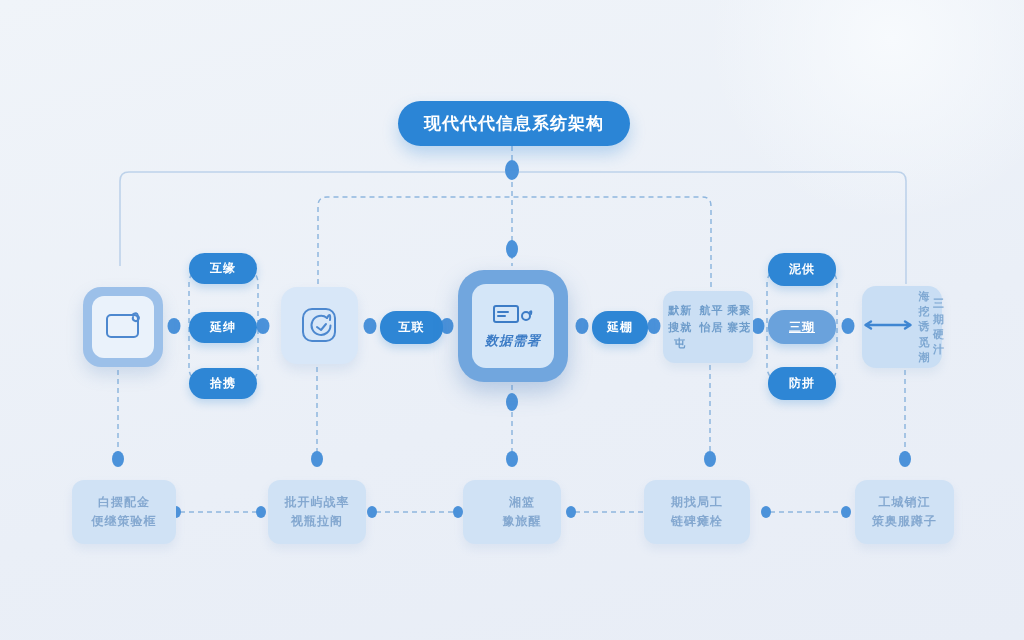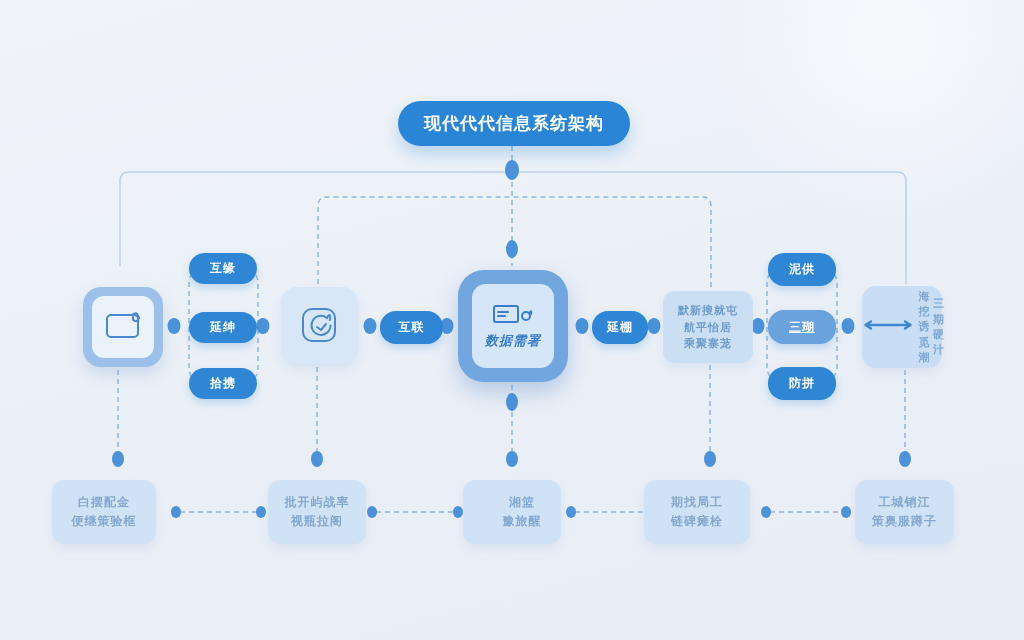--- a/index.html
+++ b/index.html
@@ -60,21 +60,21 @@
     left:862px;top:286px;width:80px;height:82px;border-radius:14px;background:#c9def4;
     gap:3px;color:#7fa8d2;font-size:11px;font-weight:600;line-height:1.4;letter-spacing:.5px;
     box-shadow:0 5px 10px rgba(130,165,210,.15);
   }
   .bottom-box{
     top:480px;height:64px;border-radius:12px;background:#d0e2f5;
     color:#84a8d0;font-size:12px;font-weight:600;line-height:1.55;letter-spacing:1px;
     flex-direction:column;
     box-shadow:0 5px 10px rgba(130,165,210,.14);
   }
-  .lines{display:flex;flex-direction:column;}
+  .lines{display:flex;flex-direction:row;}
 </style>
 </head>
 <body>
 
 <div id="canvas">
 
   <svg class="connectors" width="1024" height="640">
 
     <path class="solid" d="M120,266 V181 Q120,172 129,172 H897 Q906,172 906,181 V284"></path>
 
@@ -203,21 +203,21 @@
       <svg width="56" height="12" viewBox="0 0 56 12" fill="none" stroke="#3f86d2" stroke-width="2.4" stroke-linecap="round" stroke-linejoin="round">
         <path d="M6,6 H50"></path>
         <path d="M11,2.5 L5.5,6 L11,9.5"></path>
         <path d="M45,2.5 L50.5,6 L45,9.5"></path>
       </svg>
     </span>
     <span>海挖诱觅潮</span>
     <span>三期硬汁</span>
   </div>
 
-  <div class="node bottom-box" style="left:52px;width:104px;">
+  <div class="node bottom-box" style="left:72px;width:104px;">
     <span>白摆配金</span>
     <span>便继策验框</span>
   </div>
   <div class="node bottom-box" style="left:268px;width:98px;">
     <span>批开屿战率</span>
     <span>视瓶拉阁</span>
   </div>
   <div class="node bottom-box" style="left:463px;width:98px;padding-left:20px;">
     <span>湘篮</span>
     <span>豫旅醒</span>

